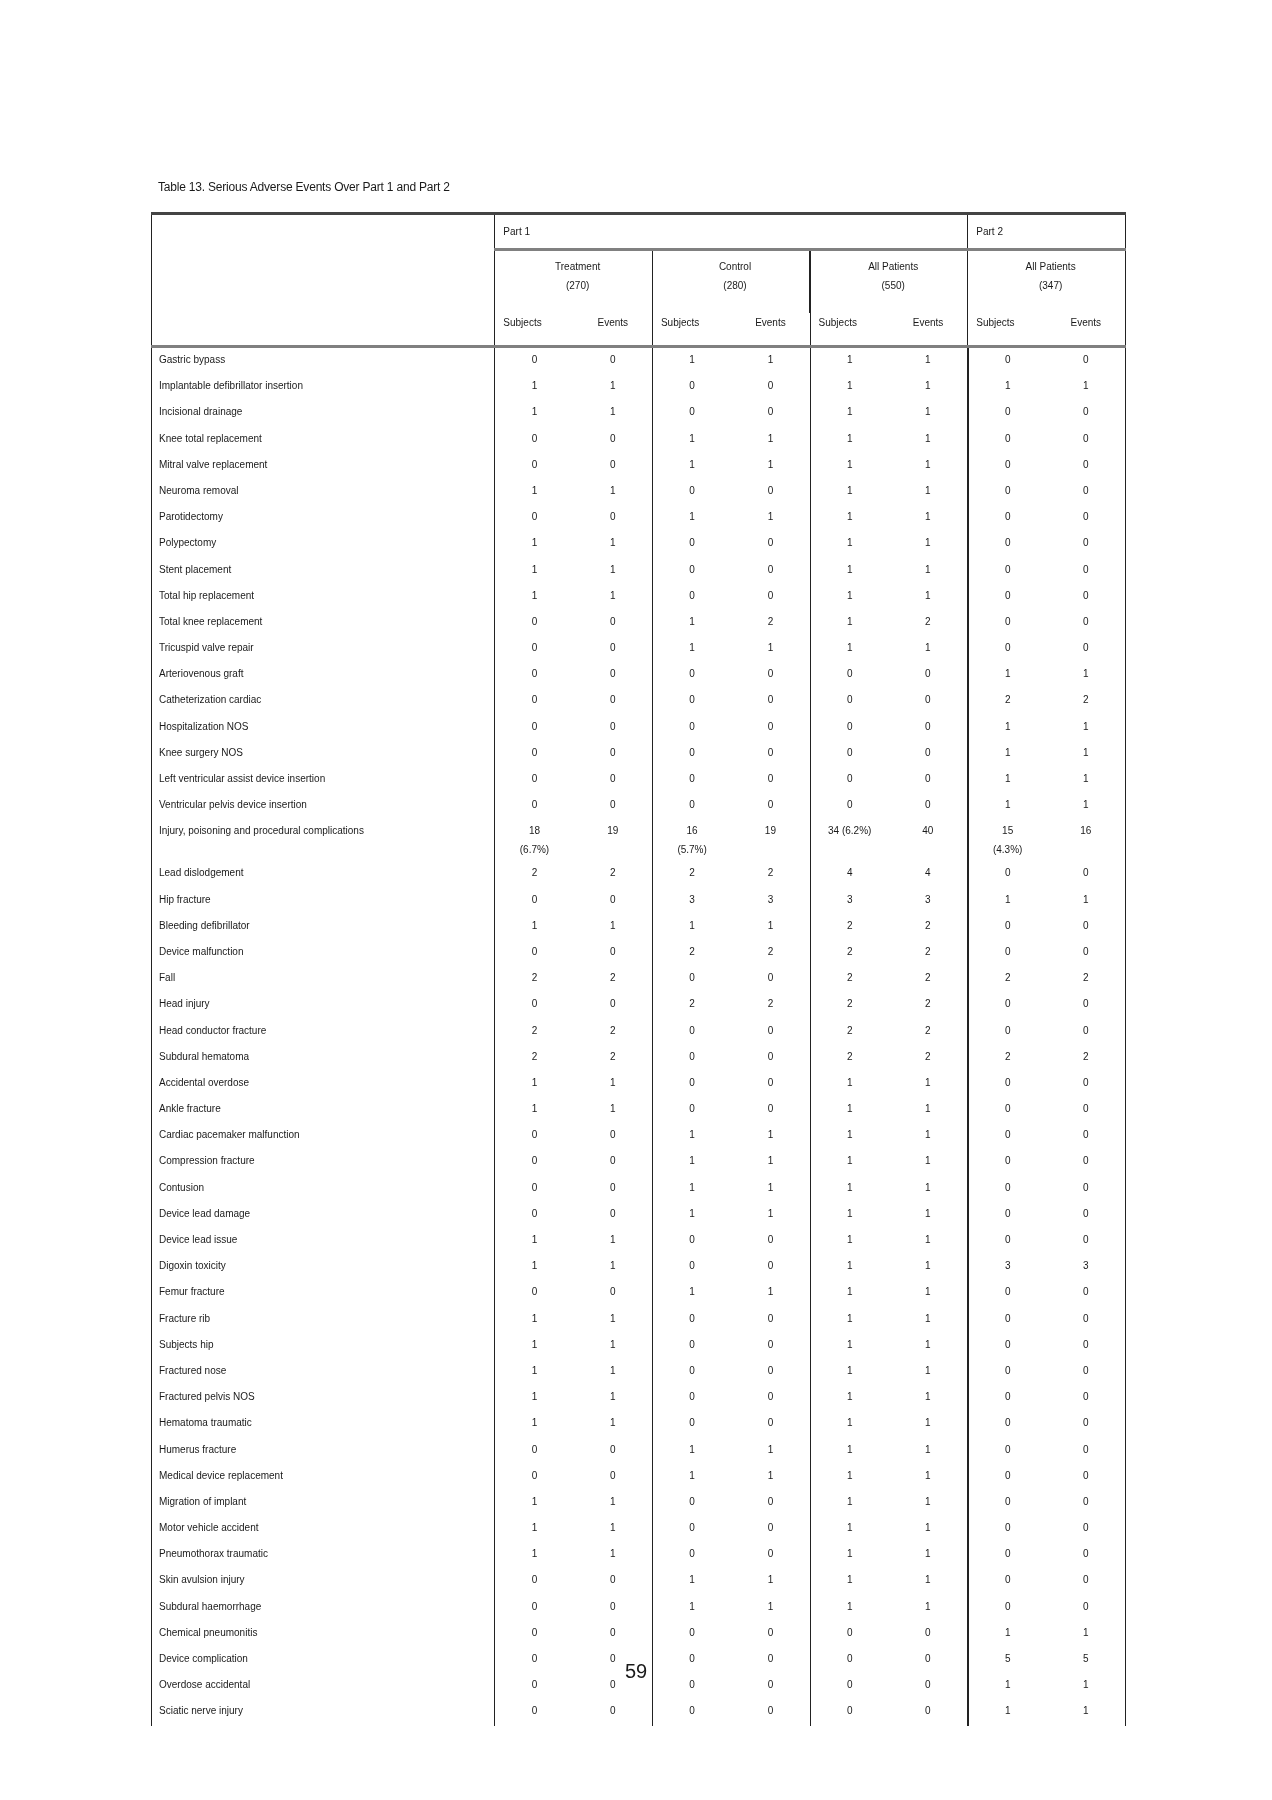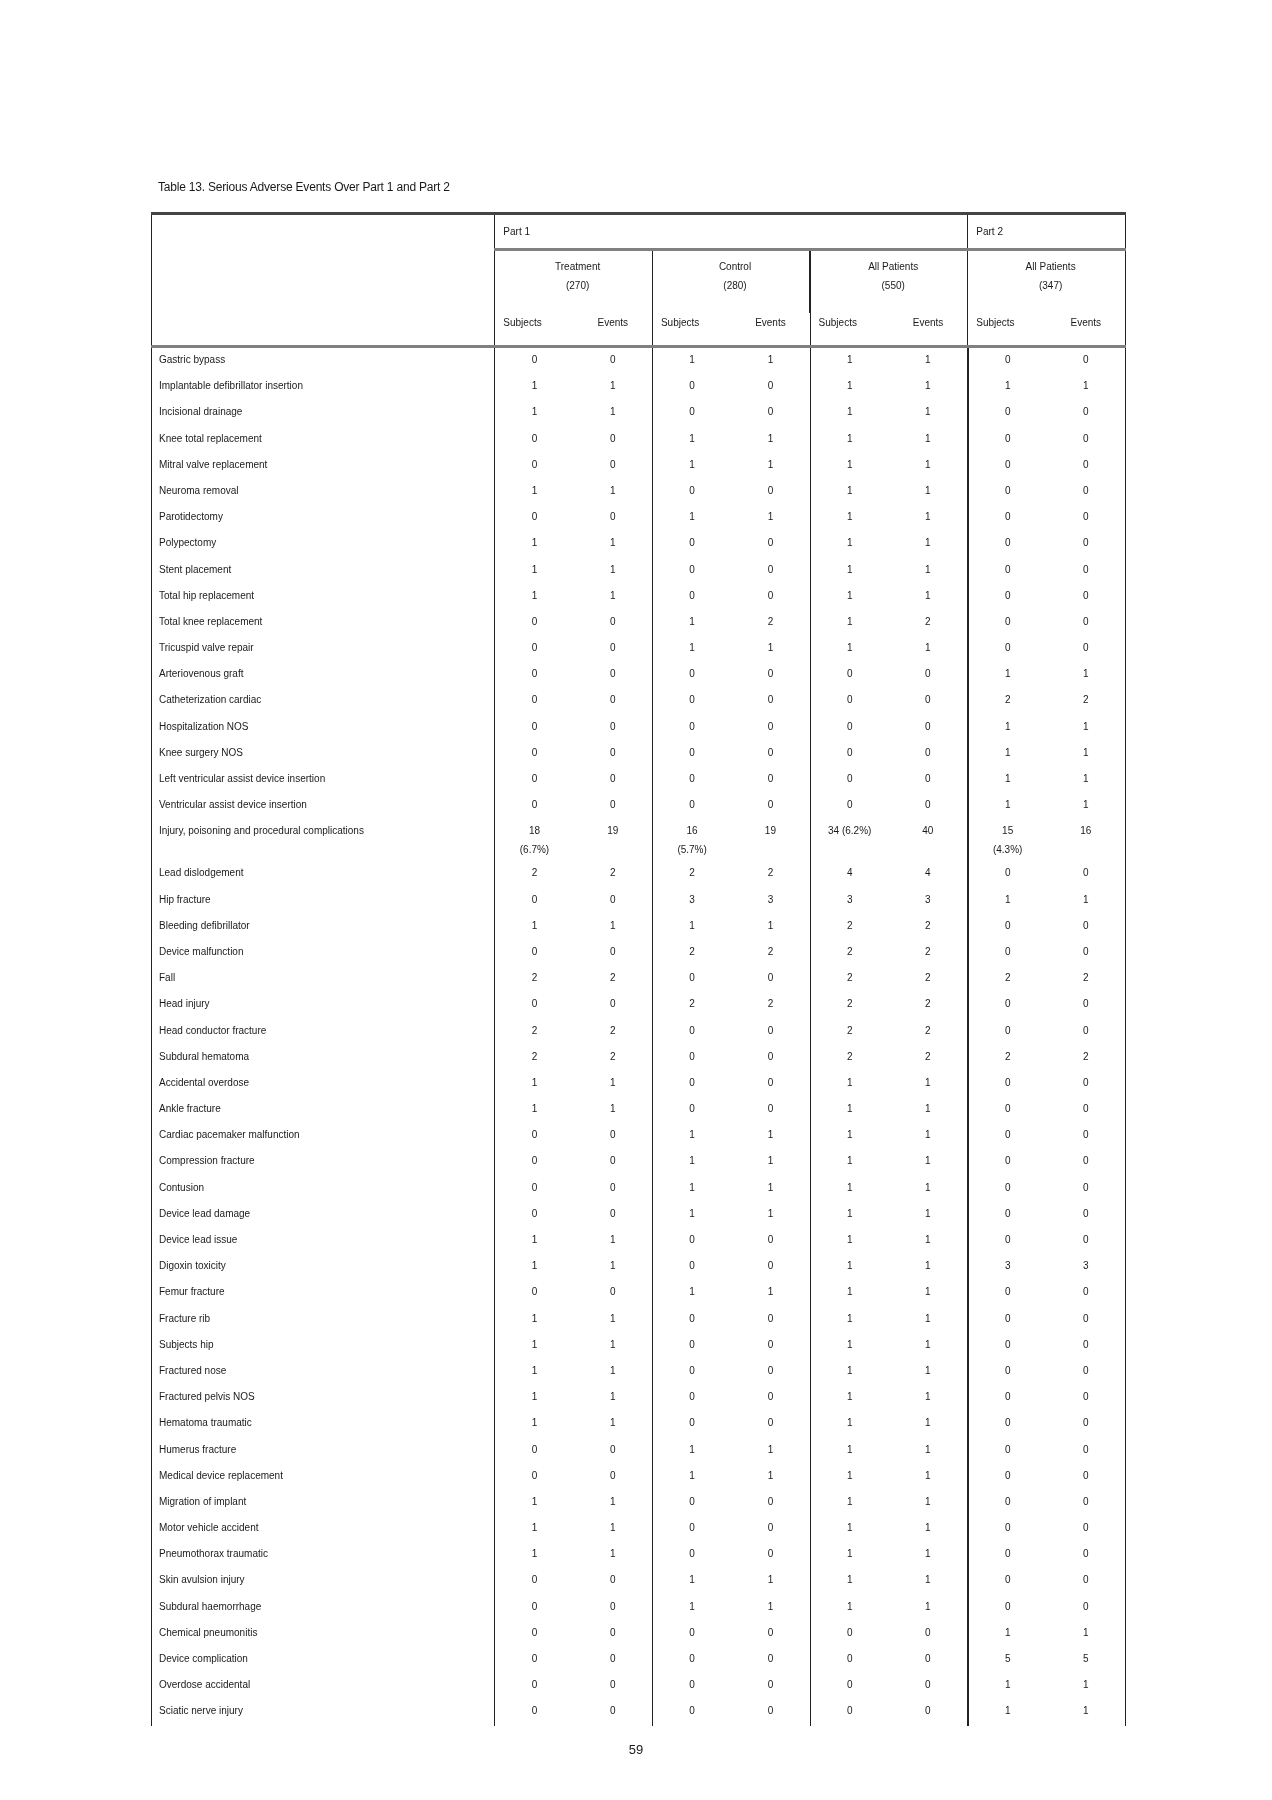--- a/index.html
+++ b/index.html
@@ -18,21 +18,21 @@
   .sub-l { text-align: left; padding-left: 8px !important; }
   .sub-r { text-align: center; }
   .div-gray { border-bottom: 3px solid #808080; }
   .bl { border-left: 1.5px solid #222; }
   .br { border-right: 1.5px solid #222; }
   .bt-dark { border-top: 2px solid #222; }
   .row td { height: 24.2px; line-height: 19px; vertical-align: top; padding-top: 2px; }
   .row td.term { padding-left: 7px; text-align: left; }
   .row td.num { text-align: center; }
   .row.tall td { height: 40px; }
-  .page-num { position: absolute; left: 0; width: 1272px; top: 1742px; text-align: center; font-size: 13px; }
+  .page-num { position: absolute; left: 0; width: 1272px; top: 1660px; text-align: center; font-size: 20px; }
 </style>
 </head>
 <body>
 
 <div class="title">Table 13.  Serious Adverse Events Over Part 1 and Part 2</div>
 
 <table class="sae">
   <colgroup>
     <col class="c-term">
     <col class="c-num">
@@ -249,21 +249,21 @@
         <td class="num">0</td>
         <td class="num br">0</td>
         <td class="num">0</td>
         <td class="num br">0</td>
         <td class="num">0</td>
         <td class="num br" style="border-right: 2px solid rgb(34, 34, 34);">0</td>
         <td class="num">1</td>
         <td class="num br">1</td>
       </tr>
       <tr class="row">
-        <td class="term bl br">Ventricular assist device insertion</td>
+        <td class="term bl br">Ventricular pelvis device insertion</td>
         <td class="num">0</td>
         <td class="num br">0</td>
         <td class="num">0</td>
         <td class="num br">0</td>
         <td class="num">0</td>
         <td class="num br" style="border-right: 2px solid rgb(34, 34, 34);">0</td>
         <td class="num">1</td>
         <td class="num br">1</td>
       </tr>
       <tr class="row tall">

